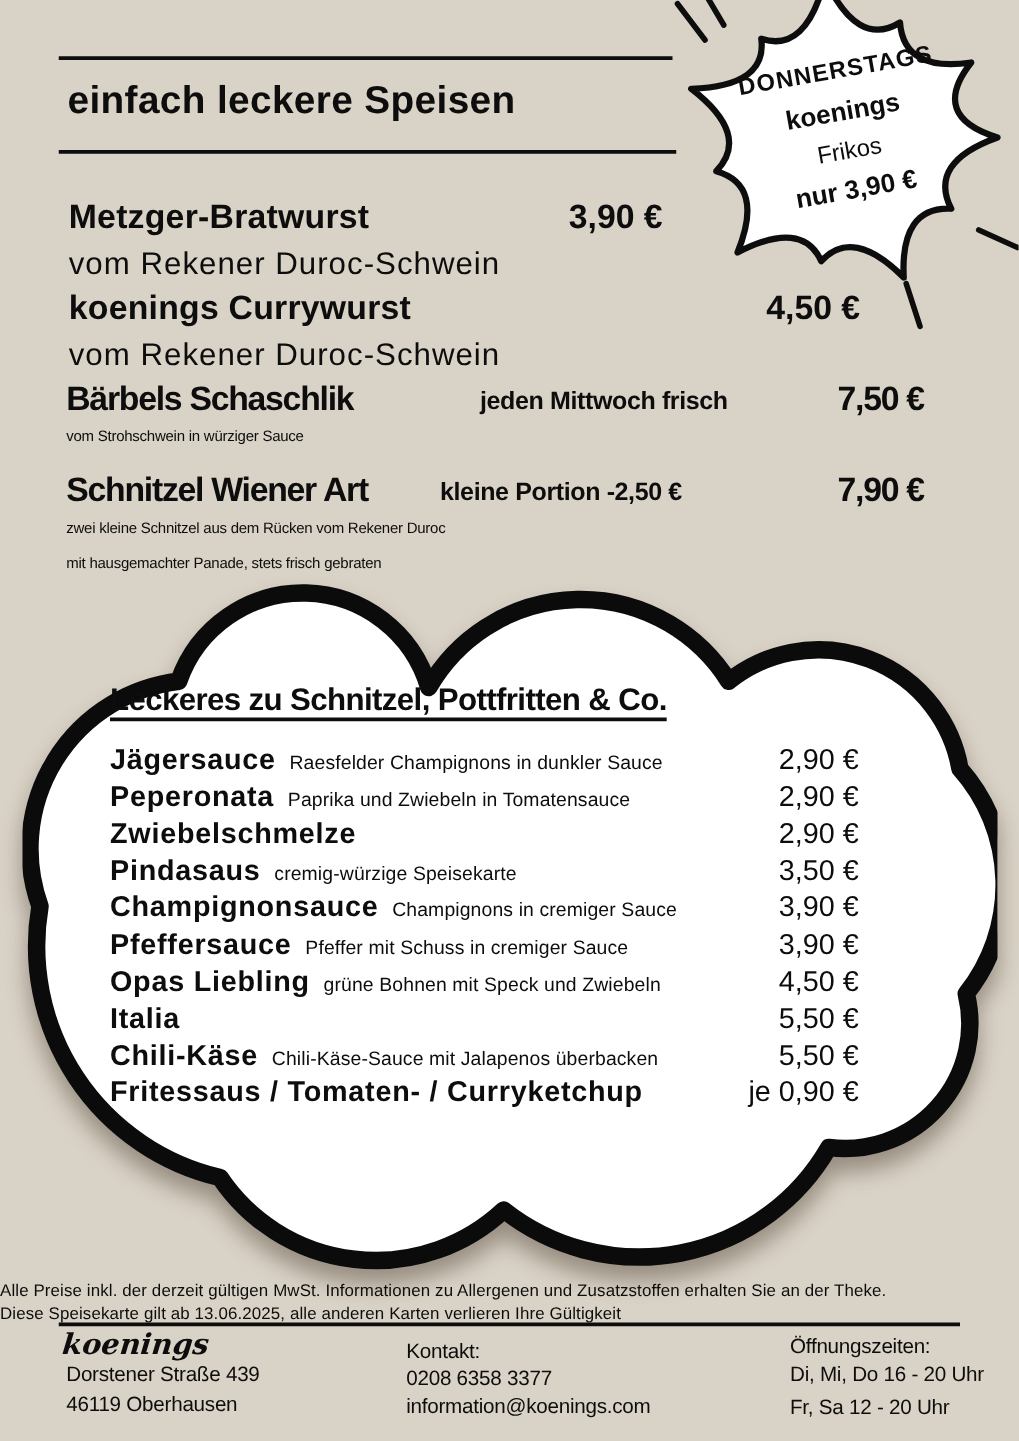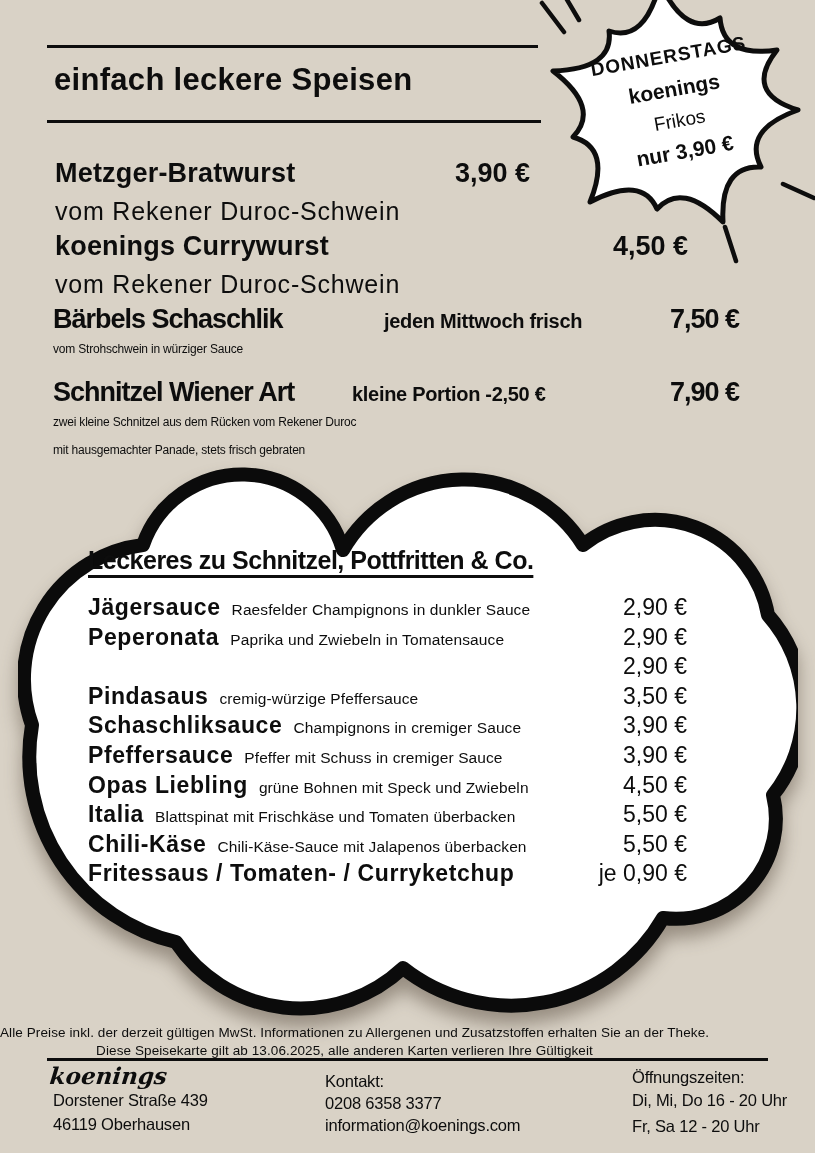--- a/index.html
+++ b/index.html
@@ -41,21 +41,21 @@
              filter:drop-shadow(0 12px 9px rgba(70,58,44,.45));}
   .cloud-heading{left:88px;top:546px;font-size:25px;font-weight:700;letter-spacing:-.5px;
                  text-decoration:underline;text-decoration-thickness:3px;text-underline-offset:6px;}
   .cloud-rows{position:absolute;left:88px;top:594px;width:599px;}
   .sauce-row{display:flex;align-items:baseline;height:29.6px;}
   .sauce-name{font-size:23px;font-weight:700;letter-spacing:.6px;white-space:nowrap;}
   .sauce-desc{font-size:15.5px;font-weight:500;letter-spacing:.1px;margin-left:11px;white-space:nowrap;}
   .sauce-price{margin-left:auto;font-size:23px;font-weight:500;white-space:nowrap;}
 
   
-  .disc{left:0;top:0;width:689px;text-align:center;font-size:13.5px;font-weight:500;letter-spacing:.1px;}
+  .disc{left:0;top:0;width:689px;text-align:left;font-size:13.5px;font-weight:500;letter-spacing:.1px;}
   .disc1{top:1025px;} .disc2{top:1043px;}
   .f-rule{left:47px;top:1058px;width:721px;height:2.5px;}
   .brand-logo{left:50px;top:1062px;font-family:"DejaVu Serif",serif;font-style:italic;
               font-size:23px;font-weight:600;transform:skewX(-6deg);}
   .f-text{font-size:16.5px;font-weight:500;letter-spacing:-.2px;}
   .f-addr1{left:53px;top:1091px;} .f-addr2{left:53px;top:1115px;}
   .f-klabel{left:325px;top:1072px;} .f-phone{left:325px;top:1094px;} .f-email{left:325px;top:1116px;}
   .f-hlabel{left:632px;top:1068px;} .f-h1{left:632px;top:1091px;} .f-h2{left:632px;top:1117px;}
 </style>
 </head>
@@ -127,46 +127,46 @@
     <span class="sauce-name">Jägersauce</span>
     <span class="sauce-desc">Raesfelder Champignons in dunkler Sauce</span>
     <span class="sauce-price">2,90 €</span>
   </div>
   <div class="sauce-row">
     <span class="sauce-name">Peperonata</span>
     <span class="sauce-desc">Paprika und Zwiebeln in Tomatensauce</span>
     <span class="sauce-price">2,90 €</span>
   </div>
   <div class="sauce-row">
+    <span class="sauce-name">Zwiebelschmelze</span>
     <span class="sauce-desc"></span>
     <span class="sauce-price">2,90 €</span>
   </div>
   <div class="sauce-row">
     <span class="sauce-name">Pindasaus</span>
-    <span class="sauce-desc">cremig-würzige Pfeffersauce</span>
+    <span class="sauce-desc">cremig-würzige Speisekarte</span>
     <span class="sauce-price">3,50 €</span>
   </div>
   <div class="sauce-row">
-    <span class="sauce-name">Schaschliksauce</span>
+    <span class="sauce-name">Champignonsauce</span>
     <span class="sauce-desc">Champignons in cremiger Sauce</span>
     <span class="sauce-price">3,90 €</span>
   </div>
   <div class="sauce-row">
     <span class="sauce-name">Pfeffersauce</span>
     <span class="sauce-desc">Pfeffer mit Schuss in cremiger Sauce</span>
     <span class="sauce-price">3,90 €</span>
   </div>
   <div class="sauce-row">
     <span class="sauce-name">Opas Liebling</span>
     <span class="sauce-desc">grüne Bohnen mit Speck und Zwiebeln</span>
     <span class="sauce-price">4,50 €</span>
   </div>
   <div class="sauce-row">
     <span class="sauce-name">Italia</span>
-    <span class="sauce-desc">Blattspinat mit Frischkäse und Tomaten überbacken</span>
     <span class="sauce-price">5,50 €</span>
   </div>
   <div class="sauce-row">
     <span class="sauce-name">Chili-Käse</span>
     <span class="sauce-desc">Chili-Käse-Sauce mit Jalapenos überbacken</span>
     <span class="sauce-price">5,50 €</span>
   </div>
   <div class="sauce-row">
     <span class="sauce-name">Fritessaus / Tomaten- / Curryketchup</span>
     <span class="sauce-desc"></span>

